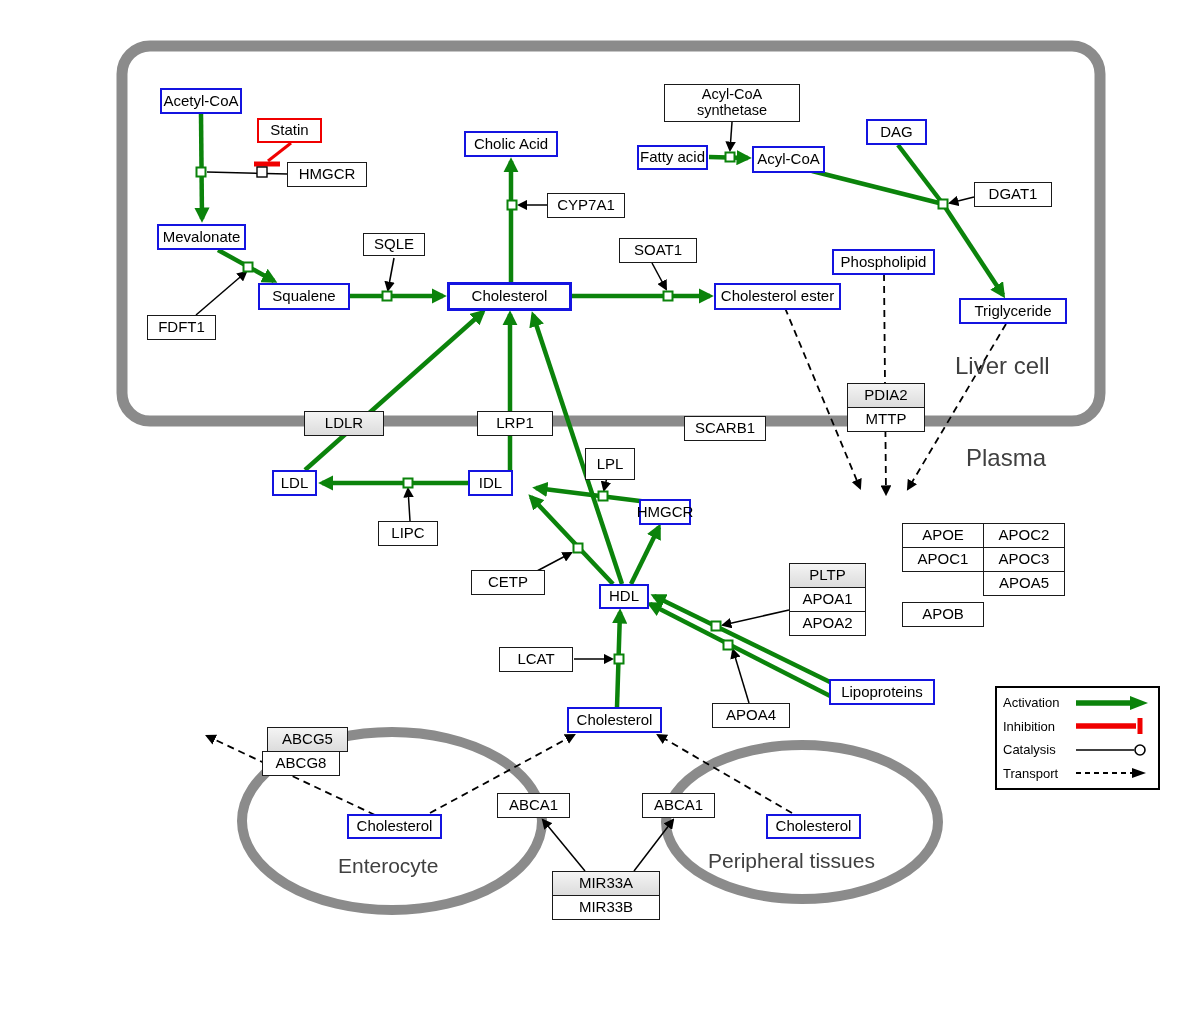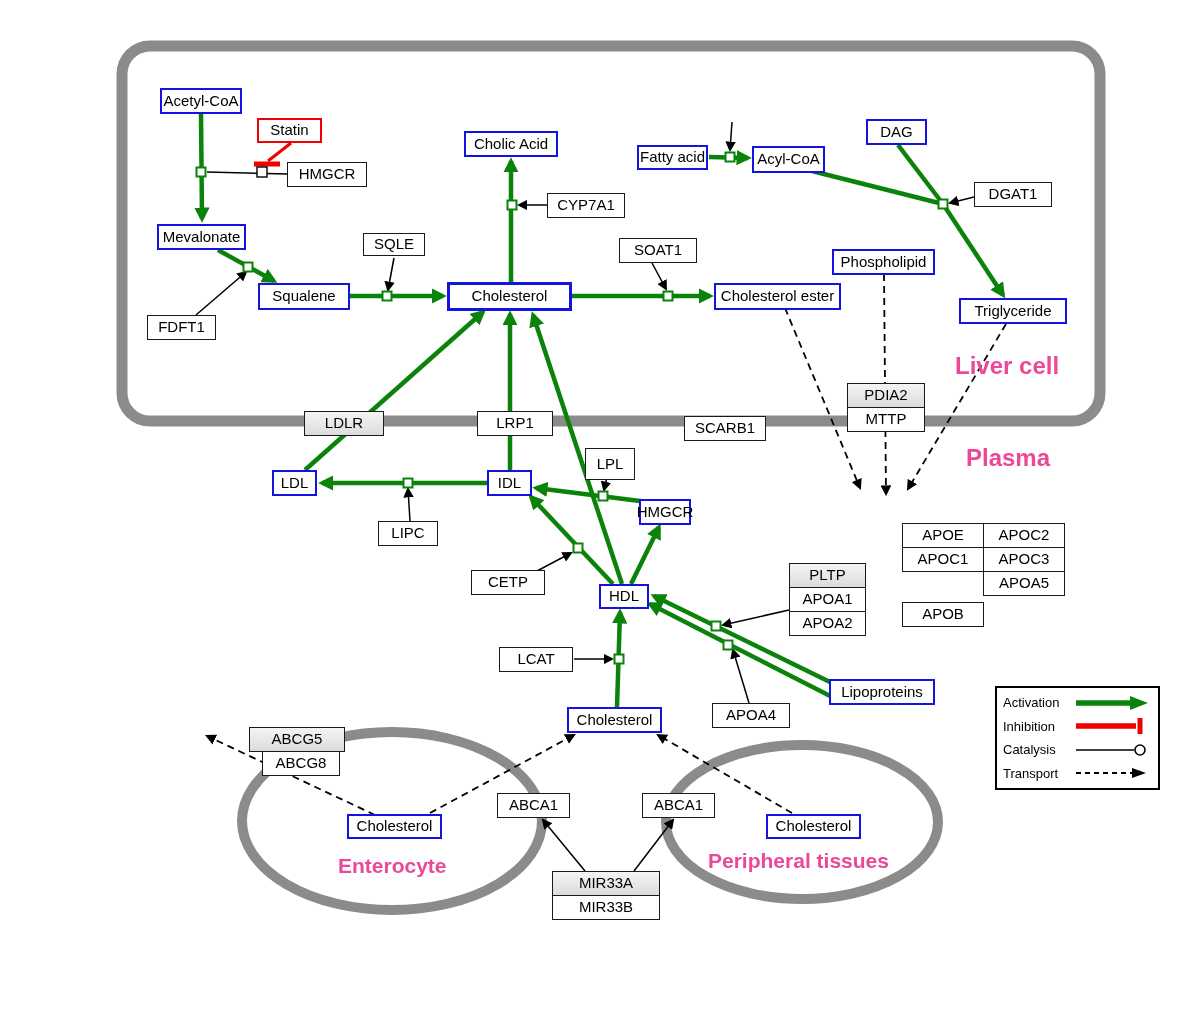--- a/index.html
+++ b/index.html
@@ -4,21 +4,21 @@
 <style>
   html,body{margin:0;padding:0;background:#fff}
   #stage{position:relative;width:1200px;height:1013px;background:#fff;font-family:"Liberation Sans",sans-serif;overflow:hidden}
   #lines{position:absolute;left:0;top:0;z-index:1}
   .node{position:absolute;z-index:2;display:flex;align-items:center;justify-content:center;text-align:center;background:#fff;box-sizing:border-box;font-size:15px;color:#000;line-height:1.08}
   .m{border:2px solid #1414e0}
   .m-strong{border-width:3px}
   .g{border:1.6px solid #1a1a1a}
   .gray{background:linear-gradient(#f4f4f4,#dcdcdc)}
   .drug{border:2.4px solid #f00000}
-  .region-label{position:absolute;z-index:3;color:#ec4899;font-weight:bold;white-space:nowrap}
+  .region-label{position:absolute;z-index:3;color:#404040;font-weight:normal;white-space:nowrap}
   .eg{stroke:#0b830b;stroke-width:4.5;fill:none}
   .ed{stroke:#000;stroke-width:1.8;stroke-dasharray:7 5;fill:none}
   .es{stroke:#000;stroke-width:1.5;fill:none}
   .er{stroke:#f00000;fill:none}
   .anchor{fill:#fff;stroke:#0b830b;stroke-width:2}
   .membrane{fill:none;stroke:#8b8b8b}
   #legend{position:absolute;left:995px;top:686px;width:165px;height:104px;z-index:4;border:2.5px solid #000;background:#fff;box-sizing:border-box;display:flex;flex-direction:column;justify-content:space-around;padding:3px 6px}
   .leg-row{display:flex;align-items:center;gap:11px}
   .leg-label{flex:1;font-size:13px;color:#000}
 </style>
@@ -112,35 +112,36 @@
   <div class="node m" style="left:258px;top:283px;width:92px;height:27px">Squalene</div>
   <div class="node m" style="left:464px;top:131px;width:94px;height:26px">Cholic Acid</div>
   <div class="node m m-strong" style="left:447px;top:282px;width:125px;height:29px">Cholesterol</div>
   <div class="node m" style="left:637px;top:145px;width:71px;height:25px">Fatty acid</div>
   <div class="node m" style="left:752px;top:146px;width:73px;height:27px">Acyl-CoA</div>
   <div class="node m" style="left:866px;top:119px;width:61px;height:26px">DAG</div>
   <div class="node m" style="left:832px;top:249px;width:103px;height:26px">Phospholipid</div>
   <div class="node m" style="left:714px;top:283px;width:127px;height:27px">Cholesterol ester</div>
   <div class="node m" style="left:959px;top:298px;width:108px;height:26px">Triglyceride</div>
   <div class="node m" style="left:272px;top:470px;width:45px;height:26px">LDL</div>
-  <div class="node m" style="left:487px;top:470px;width:45px;height:26px">IDL</div>
+  <div class="node m" style="left:468px;top:470px;width:45px;height:26px">IDL</div>
   <div class="node m" style="left:639px;top:499px;width:52px;height:26px">HMGCR</div>
   <div class="node m" style="left:599px;top:584px;width:50px;height:25px">HDL</div>
   <div class="node m" style="left:567px;top:707px;width:95px;height:26px">Cholesterol</div>
   <div class="node m" style="left:347px;top:814px;width:95px;height:25px">Cholesterol</div>
   <div class="node m" style="left:766px;top:814px;width:95px;height:25px">Cholesterol</div>
   <div class="node m" style="left:829px;top:679px;width:106px;height:26px">Lipoproteins</div>
 
   <div class="node drug" style="left:257px;top:118px;width:65px;height:25px">Statin</div>
 
   <div class="node g" style="left:287px;top:162px;width:80px;height:25px">HMGCR</div>
   <div class="node g" style="left:363px;top:233px;width:62px;height:23px">SQLE</div>
   <div class="node g" style="left:147px;top:315px;width:69px;height:25px">FDFT1</div>
   <div class="node g" style="left:547px;top:193px;width:78px;height:25px">CYP7A1</div>
   <div class="node g" style="left:619px;top:238px;width:78px;height:25px">SOAT1</div>
+  <div class="node g" style="left:664px;top:84px;width:136px;height:38px;padding:0 20px;font-size:14.5px">Acyl-CoA synthetase</div>
   <div class="node g" style="left:974px;top:182px;width:78px;height:25px">DGAT1</div>
   <div class="node g gray" style="left:304px;top:411px;width:80px;height:25px">LDLR</div>
   <div class="node g" style="left:477px;top:411px;width:76px;height:25px">LRP1</div>
   <div class="node g" style="left:684px;top:416px;width:82px;height:25px">SCARB1</div>
   <div class="node g" style="left:585px;top:448px;width:50px;height:32px">LPL</div>
   <div class="node g" style="left:378px;top:521px;width:60px;height:25px">LIPC</div>
   <div class="node g" style="left:471px;top:570px;width:74px;height:25px">CETP</div>
   <div class="node g" style="left:499px;top:647px;width:74px;height:25px">LCAT</div>
   <div class="node g" style="left:712px;top:703px;width:78px;height:25px">APOA4</div>
 
@@ -151,21 +152,21 @@
   <div class="node g" style="left:789px;top:587px;width:77px;height:25px">APOA1</div>
   <div class="node g" style="left:789px;top:611px;width:77px;height:25px">APOA2</div>
 
   <div class="node g" style="left:902px;top:523px;width:82px;height:25px">APOE</div>
   <div class="node g" style="left:983px;top:523px;width:82px;height:25px">APOC2</div>
   <div class="node g" style="left:902px;top:547px;width:82px;height:25px">APOC1</div>
   <div class="node g" style="left:983px;top:547px;width:82px;height:25px">APOC3</div>
   <div class="node g" style="left:902px;top:602px;width:82px;height:25px">APOB</div>
   <div class="node g" style="left:983px;top:571px;width:82px;height:25px">APOA5</div>
 
-  <div class="node g gray" style="left:249px;top:727px;width:96px;height:25px">ABCG5</div>
+  <div class="node g gray" style="left:267px;top:727px;width:81px;height:25px">ABCG5</div>
   <div class="node g" style="left:262px;top:751px;width:78px;height:25px">ABCG8</div>
 
   <div class="node g" style="left:497px;top:793px;width:73px;height:25px">ABCA1</div>
   <div class="node g" style="left:642px;top:793px;width:73px;height:25px">ABCA1</div>
 
   <div class="node g gray" style="left:552px;top:871px;width:108px;height:25px">MIR33A</div>
   <div class="node g" style="left:552px;top:895px;width:108px;height:25px">MIR33B</div>
 
   <div class="region-label" style="left:955px;top:352px;font-size:24px">Liver cell</div>
   <div class="region-label" style="left:966px;top:444px;font-size:24px">Plasma</div>

